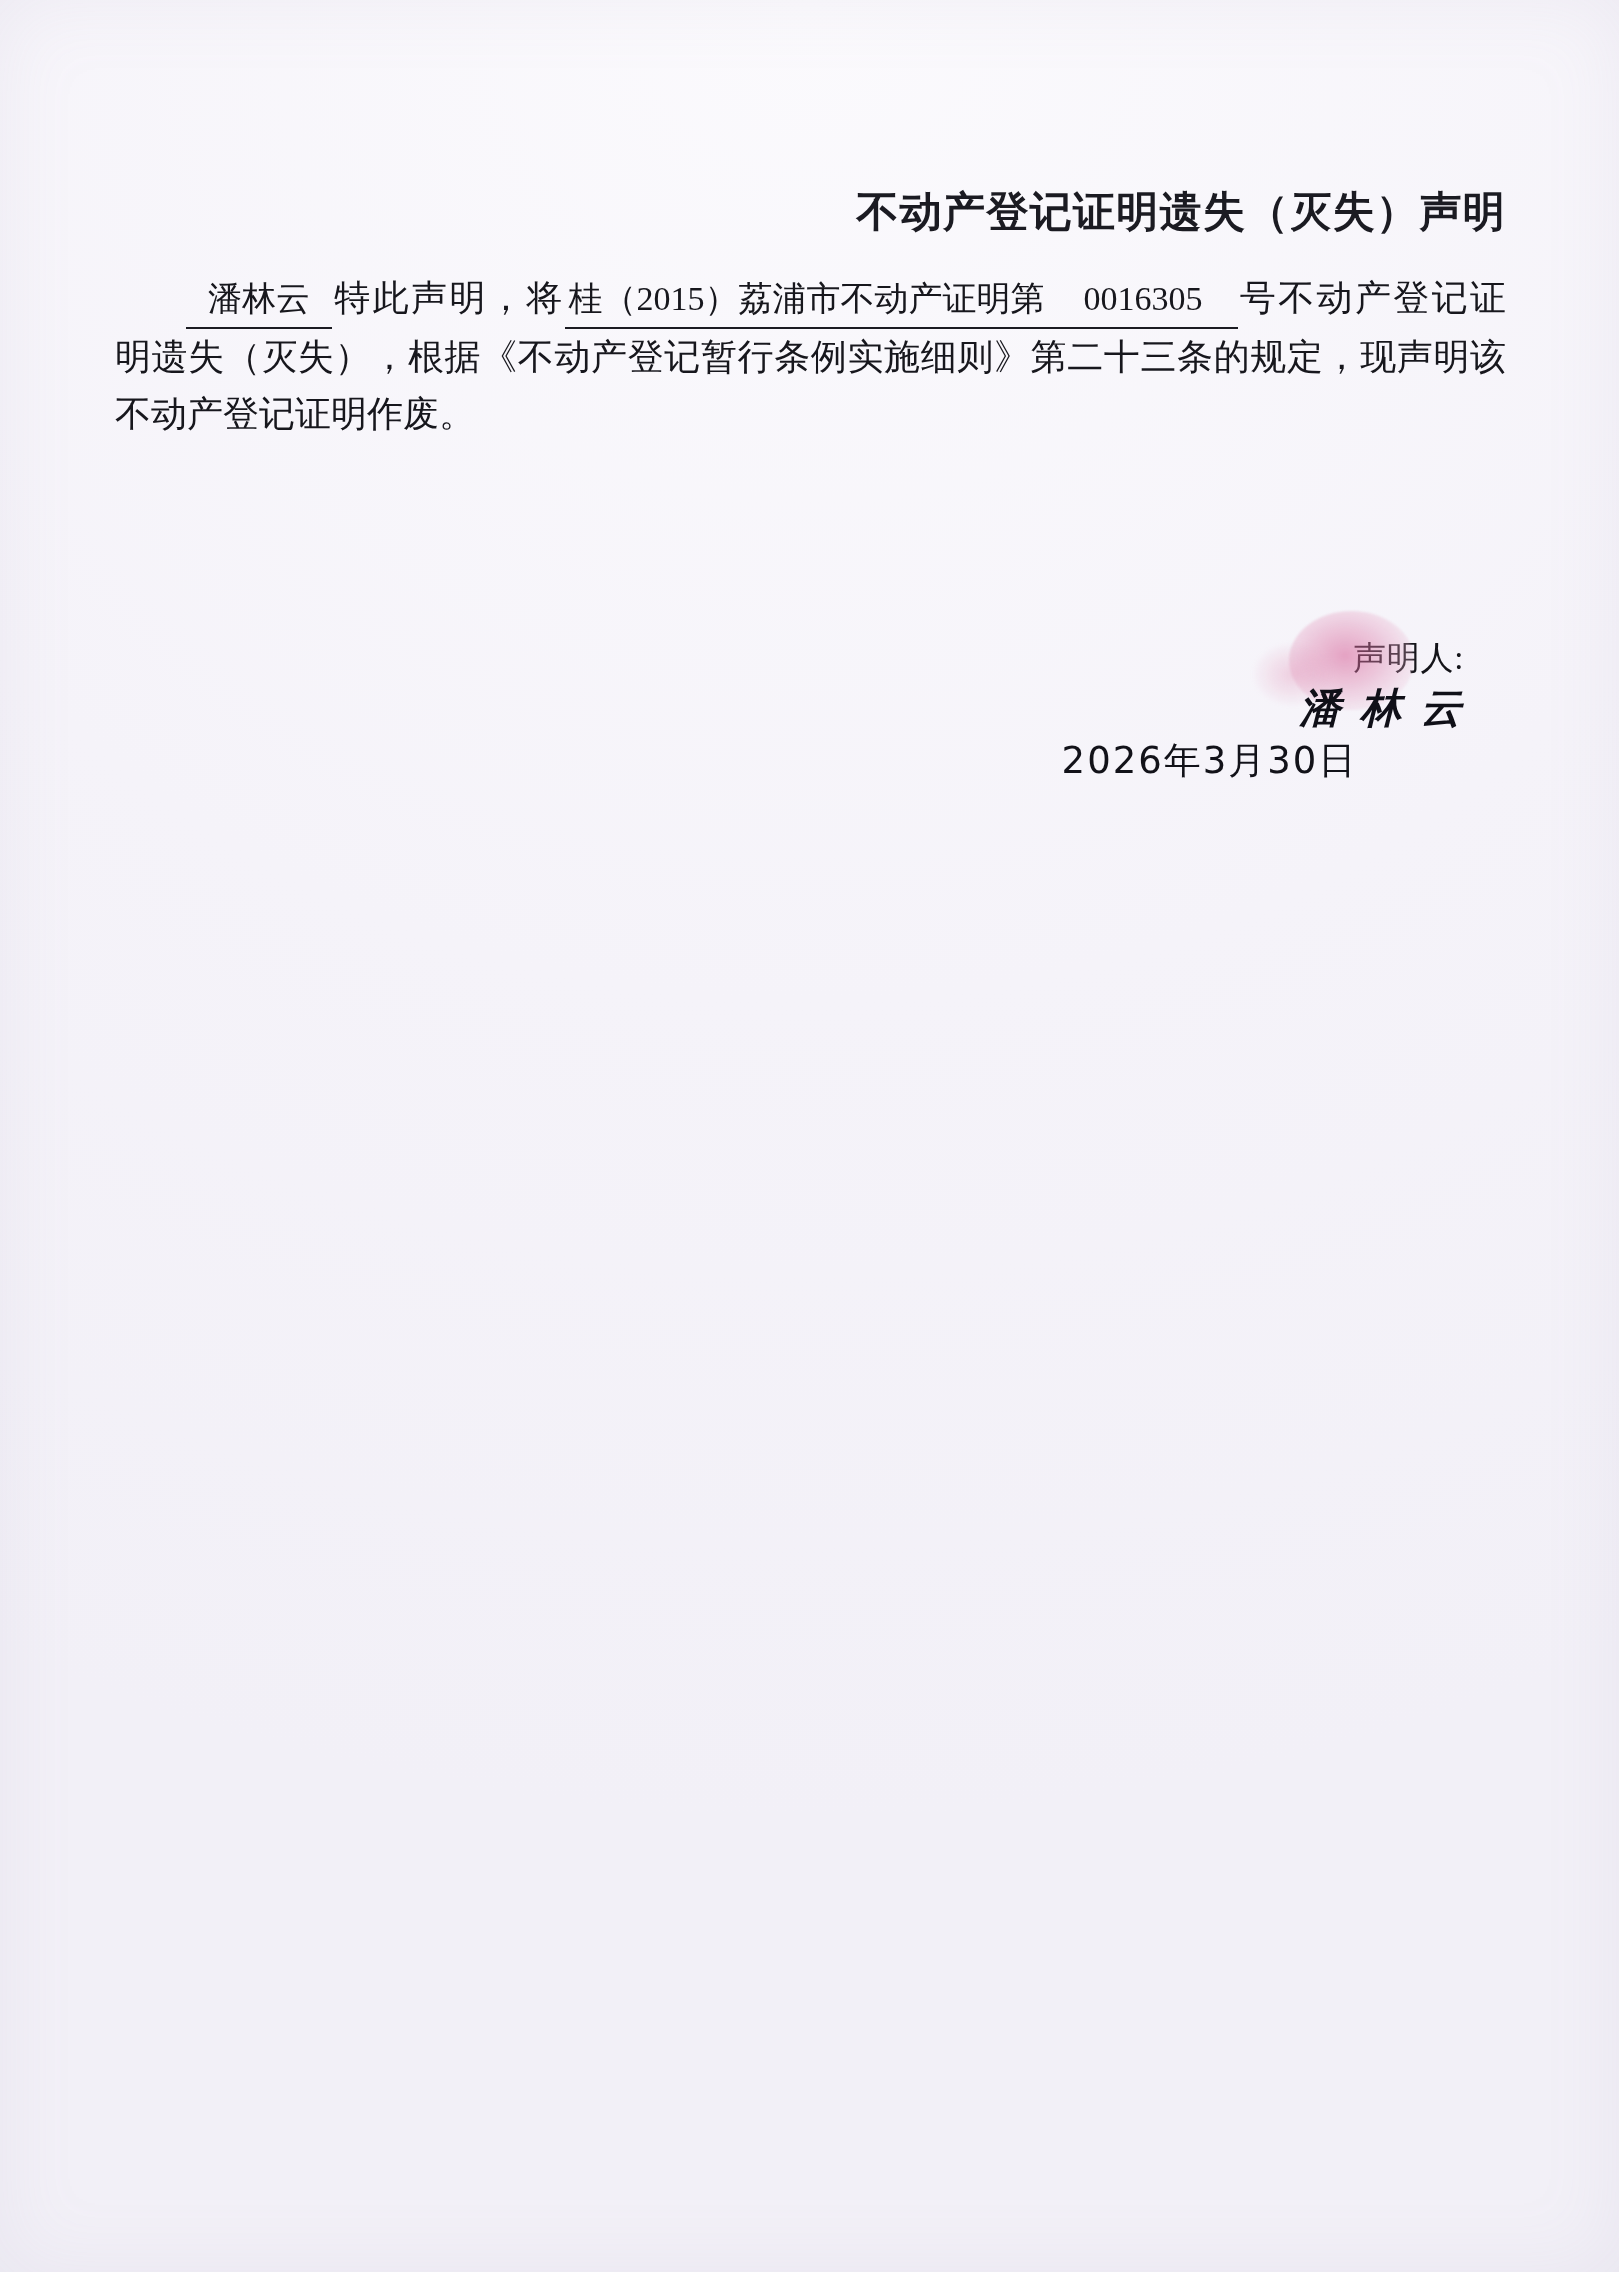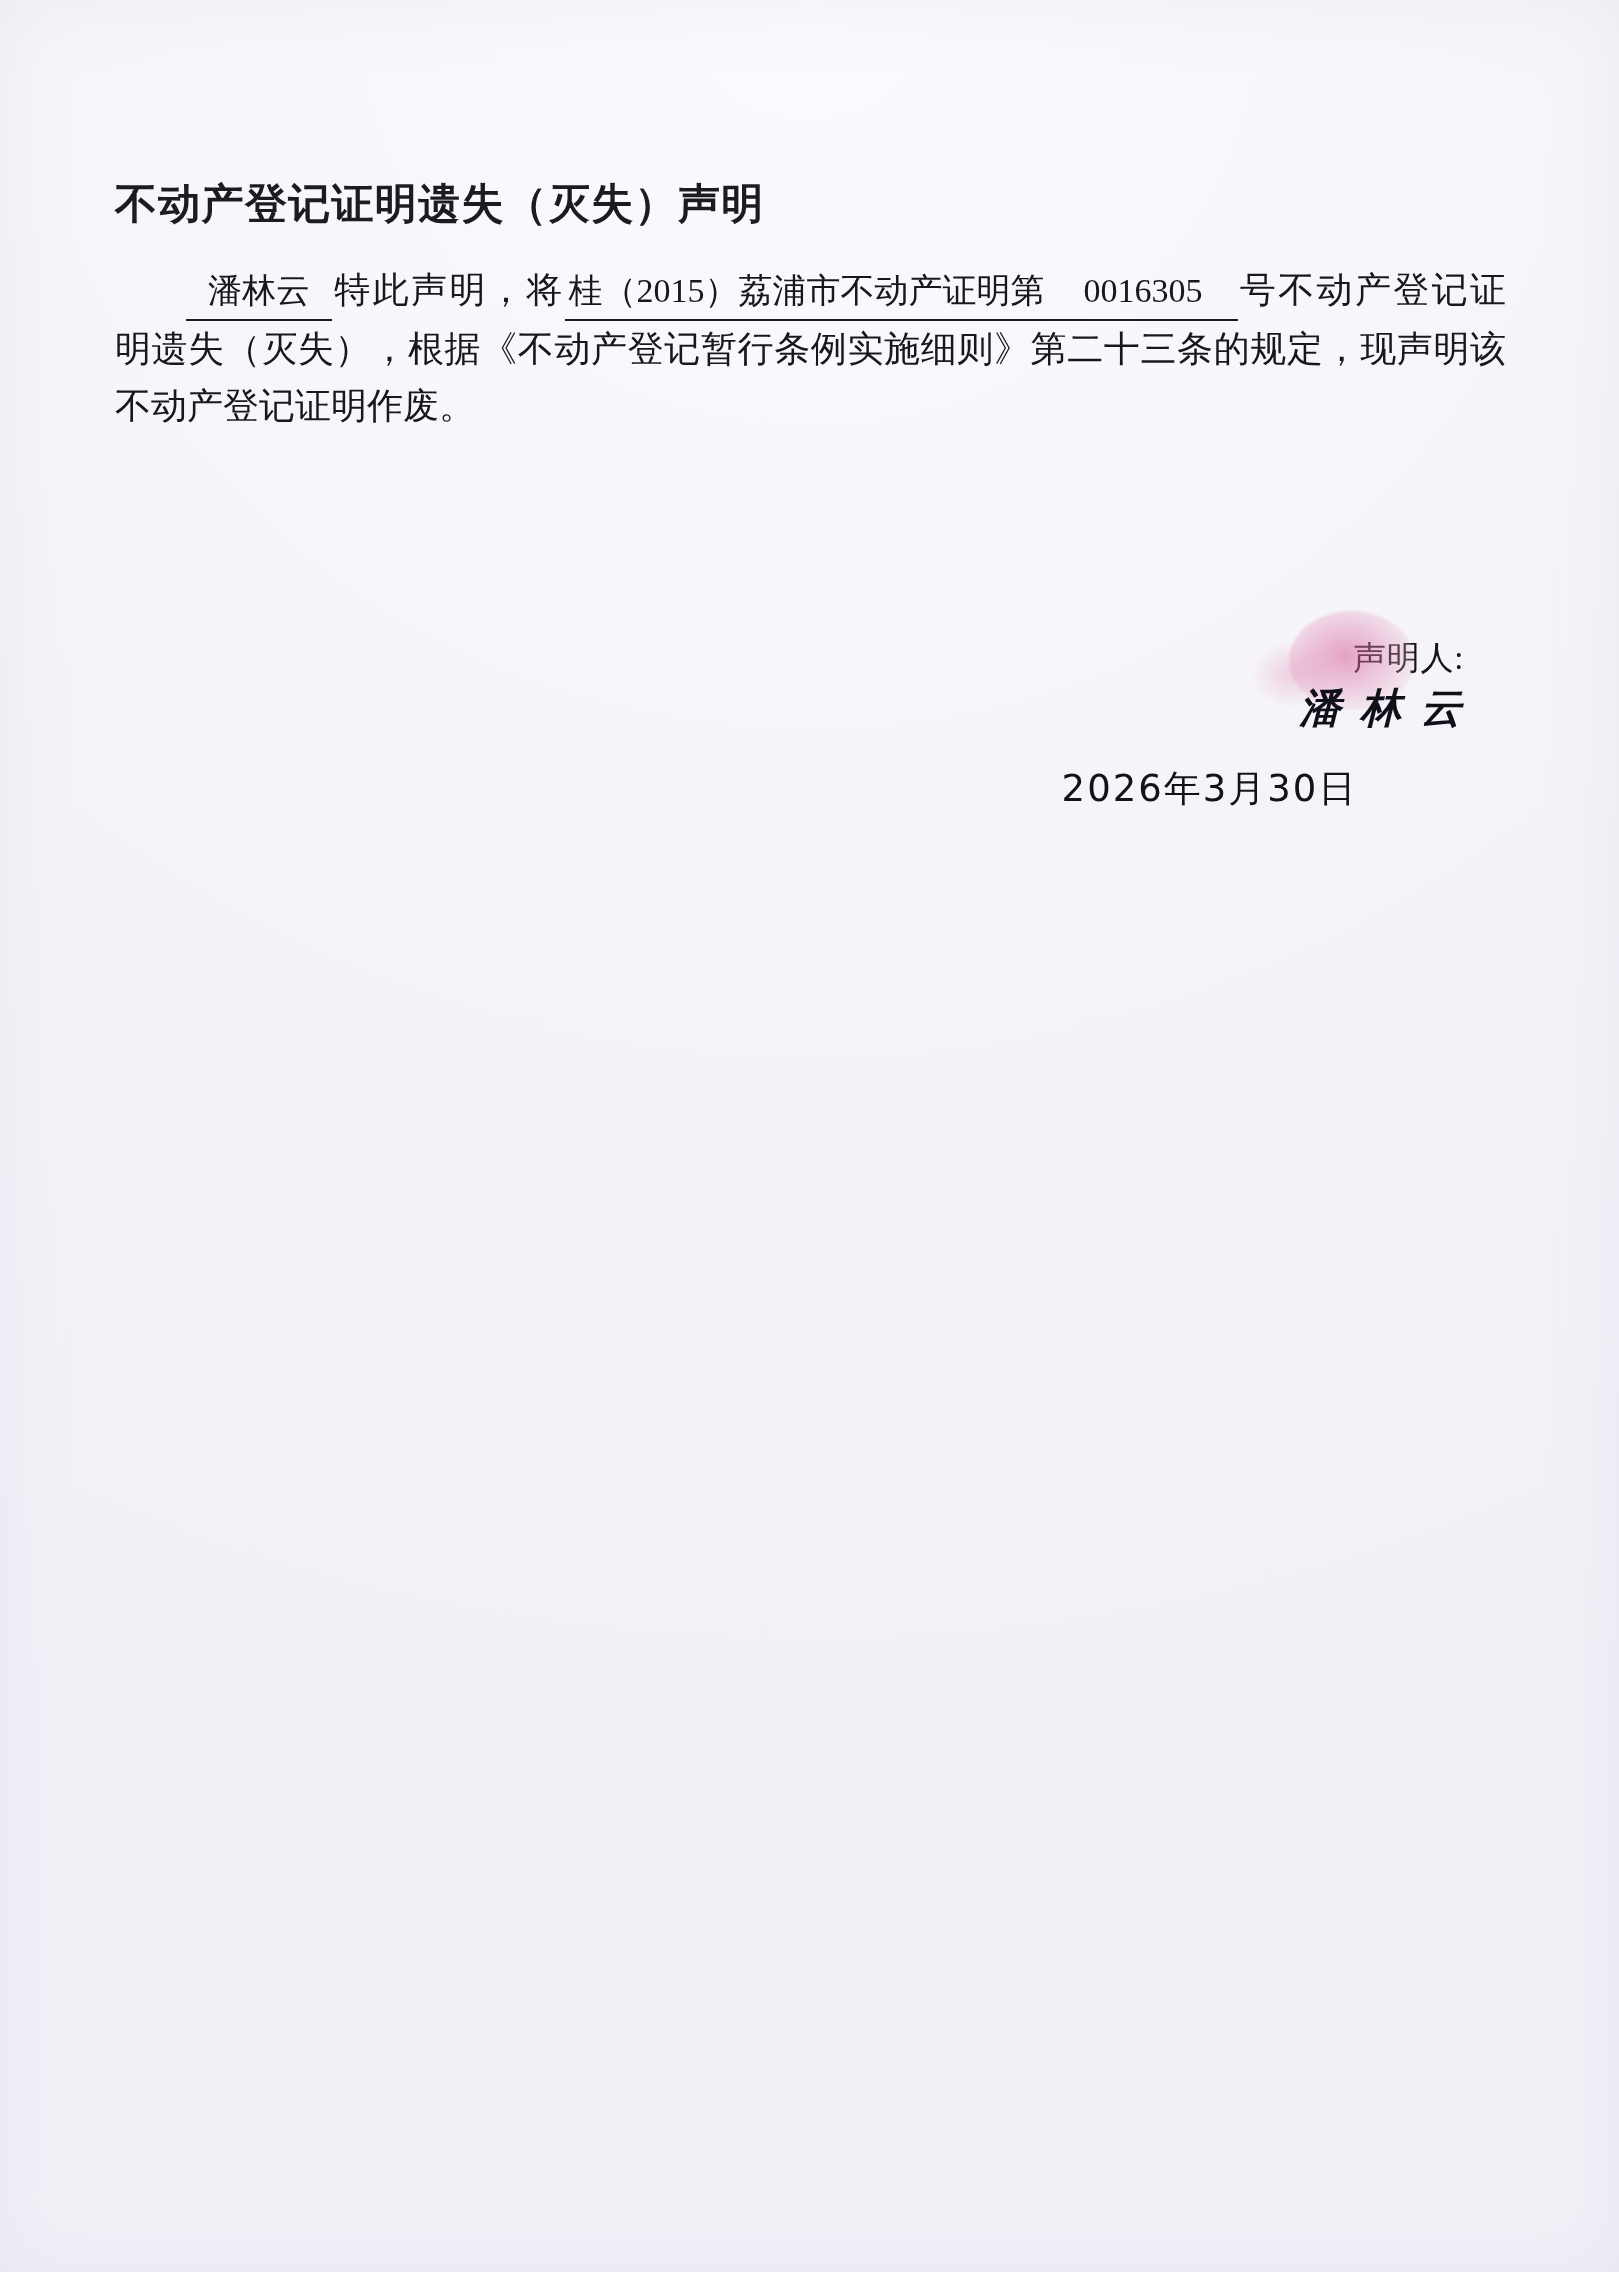--- a/index.html
+++ b/index.html
@@ -34,27 +34,27 @@
   }
 
   .doc {
     position: absolute;
     left: 115px;
     top: 168px;
     width: 1391px;
   }
 
   .doc-title {
-    text-align: left;
+    text-align: right;
     font-family: "Liberation Sans", "DejaVu Sans", sans-serif;
     font-weight: bold;
     font-size: 42px;
     letter-spacing: 1.3px;
     color: #1b1b22;
-    margin: 8px 0 30px 0;
+    margin: 16px 0 30px 0;
   }
 
   .body-text {
     font-size: 36px;
     line-height: 1.58;
     color: #17171d;
     text-align: justify;
     text-justify: inter-ideograph;
     font-family: "Liberation Serif", "DejaVu Serif", serif;
   }
@@ -109,21 +109,20 @@
     font-style: italic;
     font-weight: bold;
     color: #101018;
     margin-left: 0;
     letter-spacing: 2.6px;
     position: relative;
     z-index: 2;
   }
 
   .date-line {
-    margin-top: 28px;
     margin-left: 6.6px;
     font-family: "DejaVu Sans", sans-serif;
     font-size: 37px;
     letter-spacing: 2px;
     color: #121219;
   }
 
   
   .stamp {
     position: absolute;

